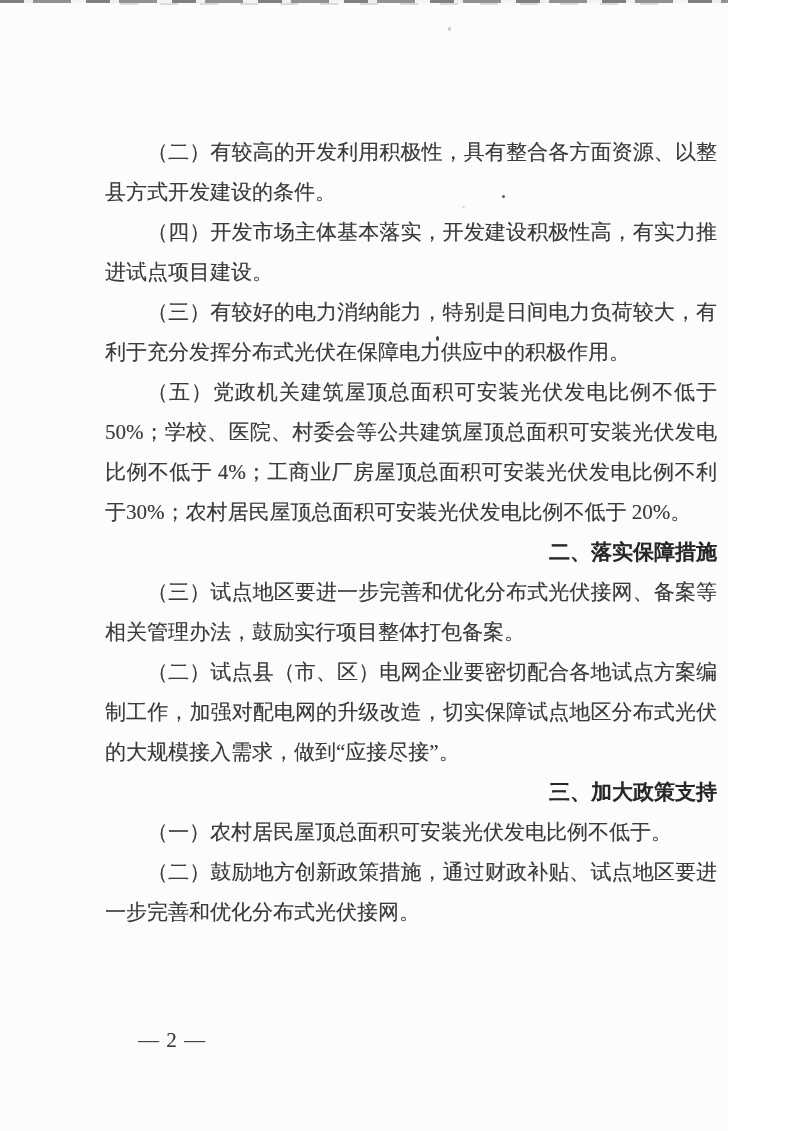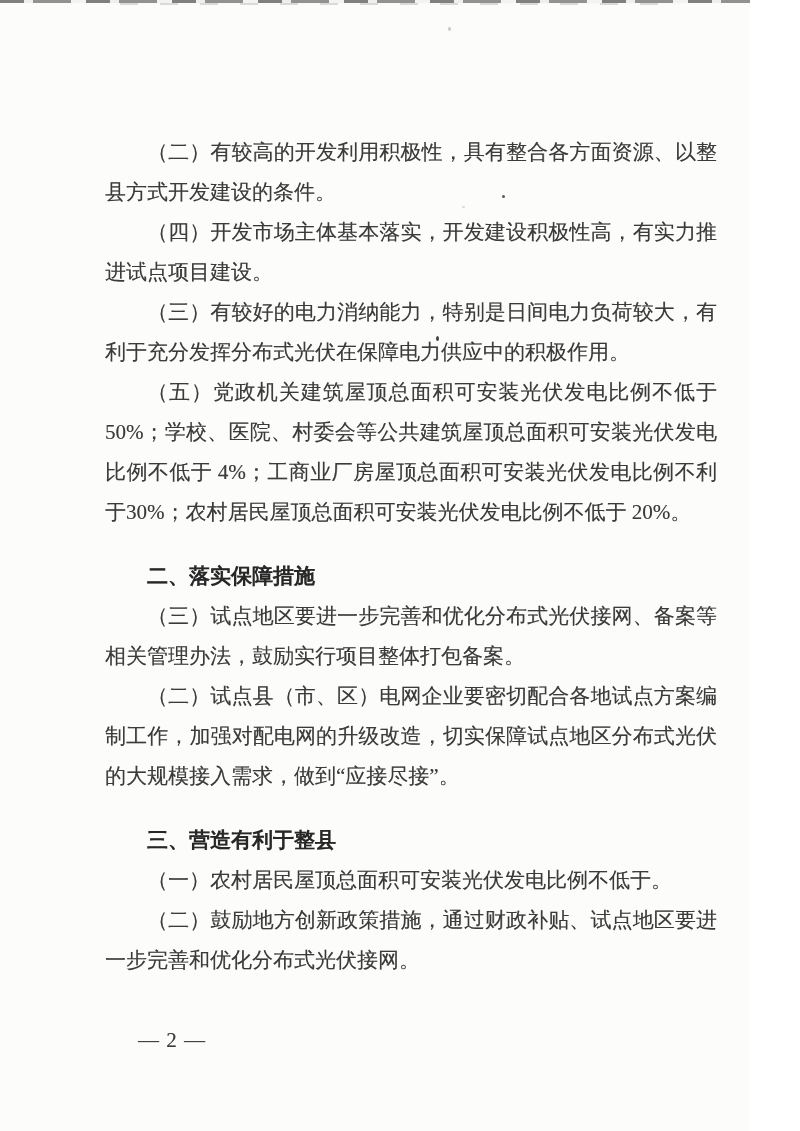--- a/index.html
+++ b/index.html
@@ -10,21 +10,20 @@
   }
   .page {
     position: relative;
     width: 728px;
     height: 1131px;
     margin: 0;
     background: #fcfcfa;
     color: #3b3b3b;
     font-family: "Liberation Serif", "DejaVu Serif", serif;
     overflow: hidden;
-    padding-left: 22px;
   }
   
   .scan-noise-top {
     position: absolute;
     top: 0; left: 0;
     width: 800px; height: 3px;
     background: repeating-linear-gradient(90deg,
       rgba(70,70,70,0.80) 0px,  rgba(70,70,70,0.80) 24px,
       rgba(120,120,120,0.12) 24px, rgba(120,120,120,0.12) 33px,
       rgba(60,60,60,0.65) 33px, rgba(60,60,60,0.65) 71px,
@@ -52,22 +51,21 @@
     text-align: justify;
     text-justify: inter-ideograph;
     text-indent: 42px;
     margin: 0;
     text-shadow: 0.3px 0.3px 0.4px rgba(90,90,90,0.5);
   }
   .para.heading {
     font-family: "Liberation Sans", "DejaVu Sans", sans-serif;
     font-weight: 700;
     color: #272727;
-    text-align: left;
-    margin-top: 24px;
+    text-align: right;
   }
   .page-number {
     position: absolute;
     left: 138px;
     top: 1028px;
     font-size: 21px;
     letter-spacing: 1px;
     color: #3b3b3b;
     text-shadow: 0.3px 0.3px 0.4px rgba(90,90,90,0.5);
   }
@@ -90,21 +88,21 @@
   <div class="scan-noise-top2"></div>
 
   <div class="content" id="paragraphs">
       <div class="para body">（二）有较高的开发利用积极性，具有整合各方面资源、以整县方式开发建设的条件。</div>
       <div class="para body">（四）开发市场主体基本落实，开发建设积极性高，有实力推进试点项目建设。</div>
       <div class="para body">（三）有较好的电力消纳能力，特别是日间电力负荷较大，有利于充分发挥分布式光伏在保障电力供应中的积极作用。</div>
       <div class="para body">（五）党政机关建筑屋顶总面积可安装光伏发电比例不低于50%；学校、医院、村委会等公共建筑屋顶总面积可安装光伏发电比例不低于 4%；工商业厂房屋顶总面积可安装光伏发电比例不利于30%；农村居民屋顶总面积可安装光伏发电比例不低于 20%。</div>
       <div class="para heading">二、落实保障措施</div>
       <div class="para body">（三）试点地区要进一步完善和优化分布式光伏接网、备案等相关管理办法，鼓励实行项目整体打包备案。</div>
       <div class="para body">（二）试点县（市、区）电网企业要密切配合各地试点方案编制工作，加强对配电网的升级改造，切实保障试点地区分布式光伏的大规模接入需求，做到“应接尽接”。</div>
-      <div class="para heading">三、营造有利于整县</div>
+      <div class="para heading">三、加大政策支持</div>
       <div class="para body">（一）农村居民屋顶总面积可安装光伏发电比例不低于。</div>
       <div class="para body">（二）鼓励地方创新政策措施，通过财政补贴、试点地区要进一步完善和优化分布式光伏接网。</div>
     </div>
 
   <div class="page-number">— 2 —</div>
 
   <div class="speck s1"></div>
   <div class="speck s2"></div>
   <div class="speck s3"></div>
   <div class="speck s4"></div>

